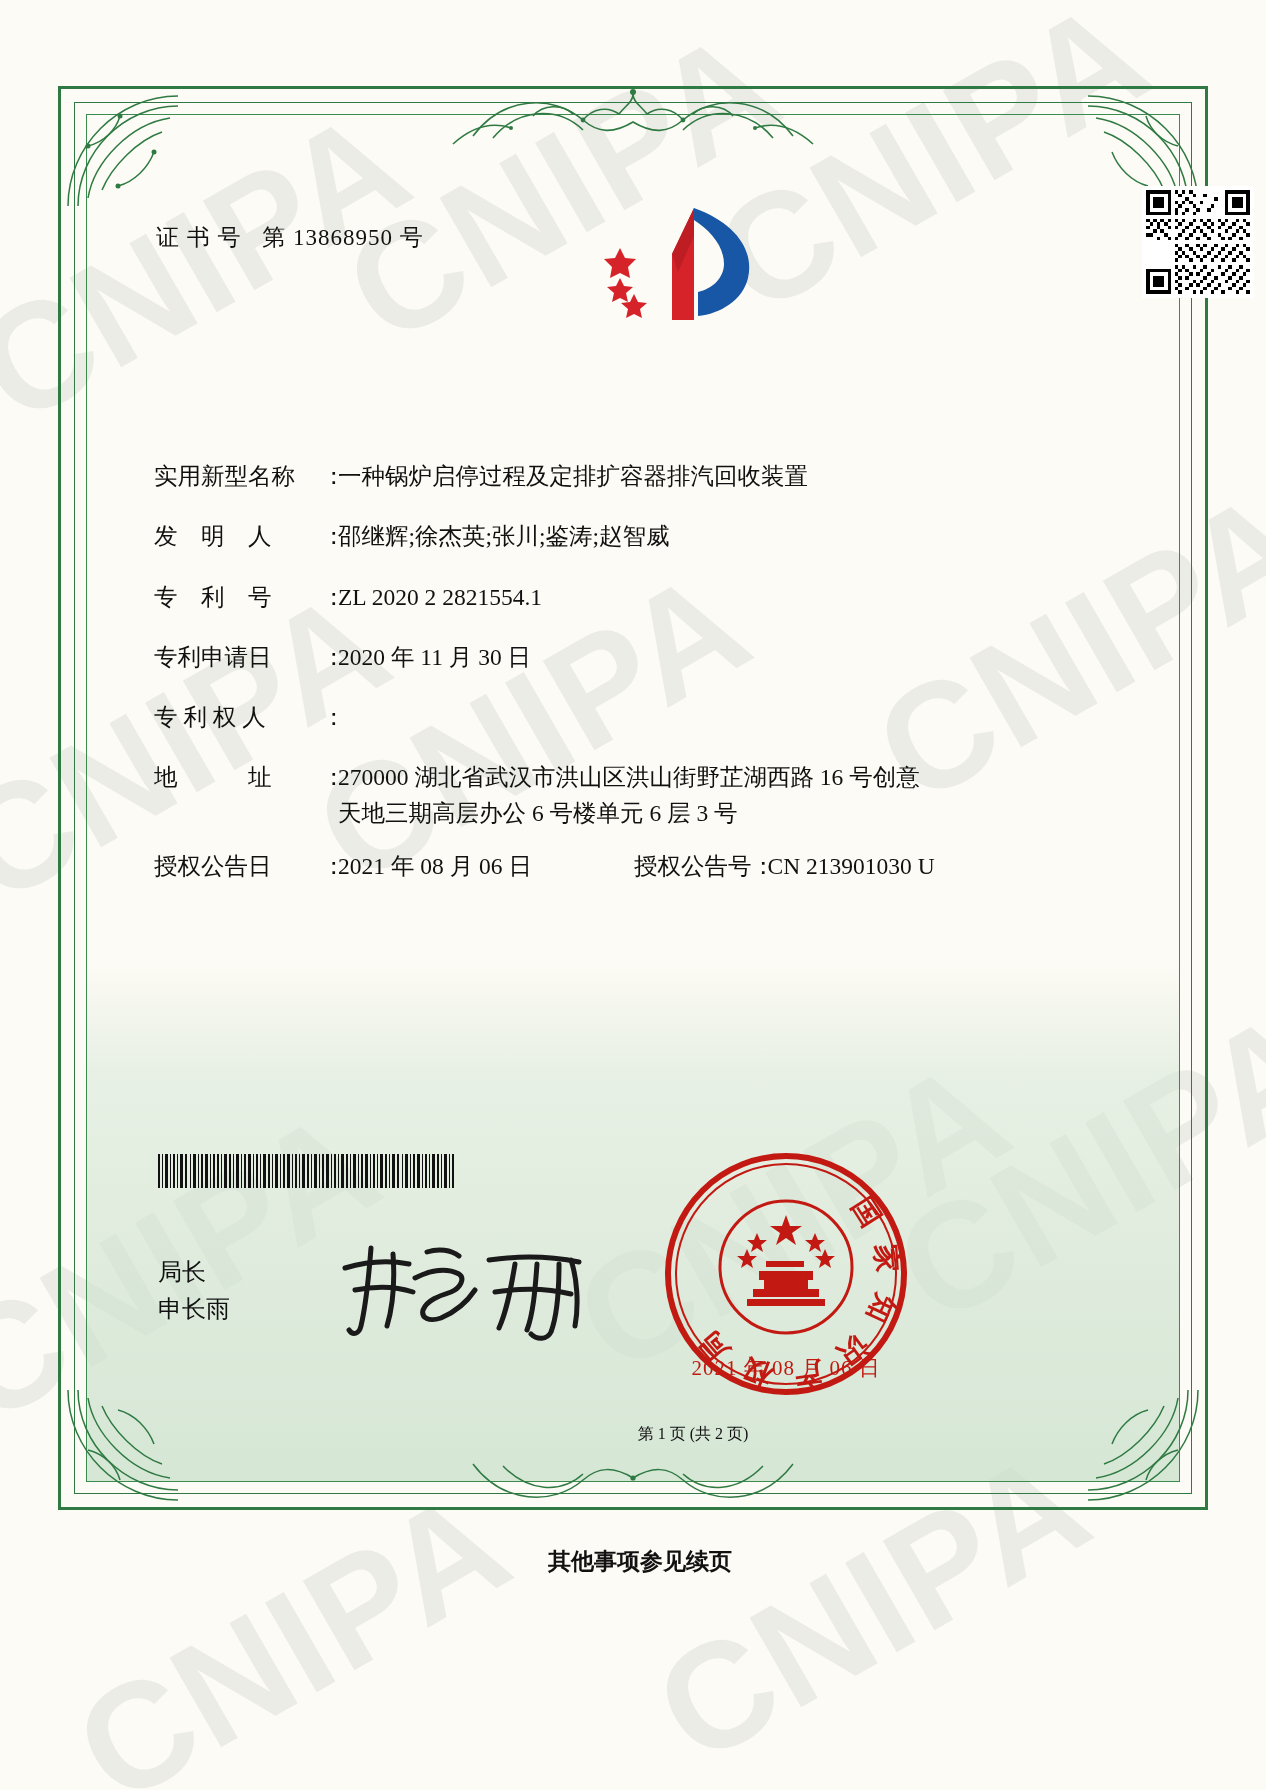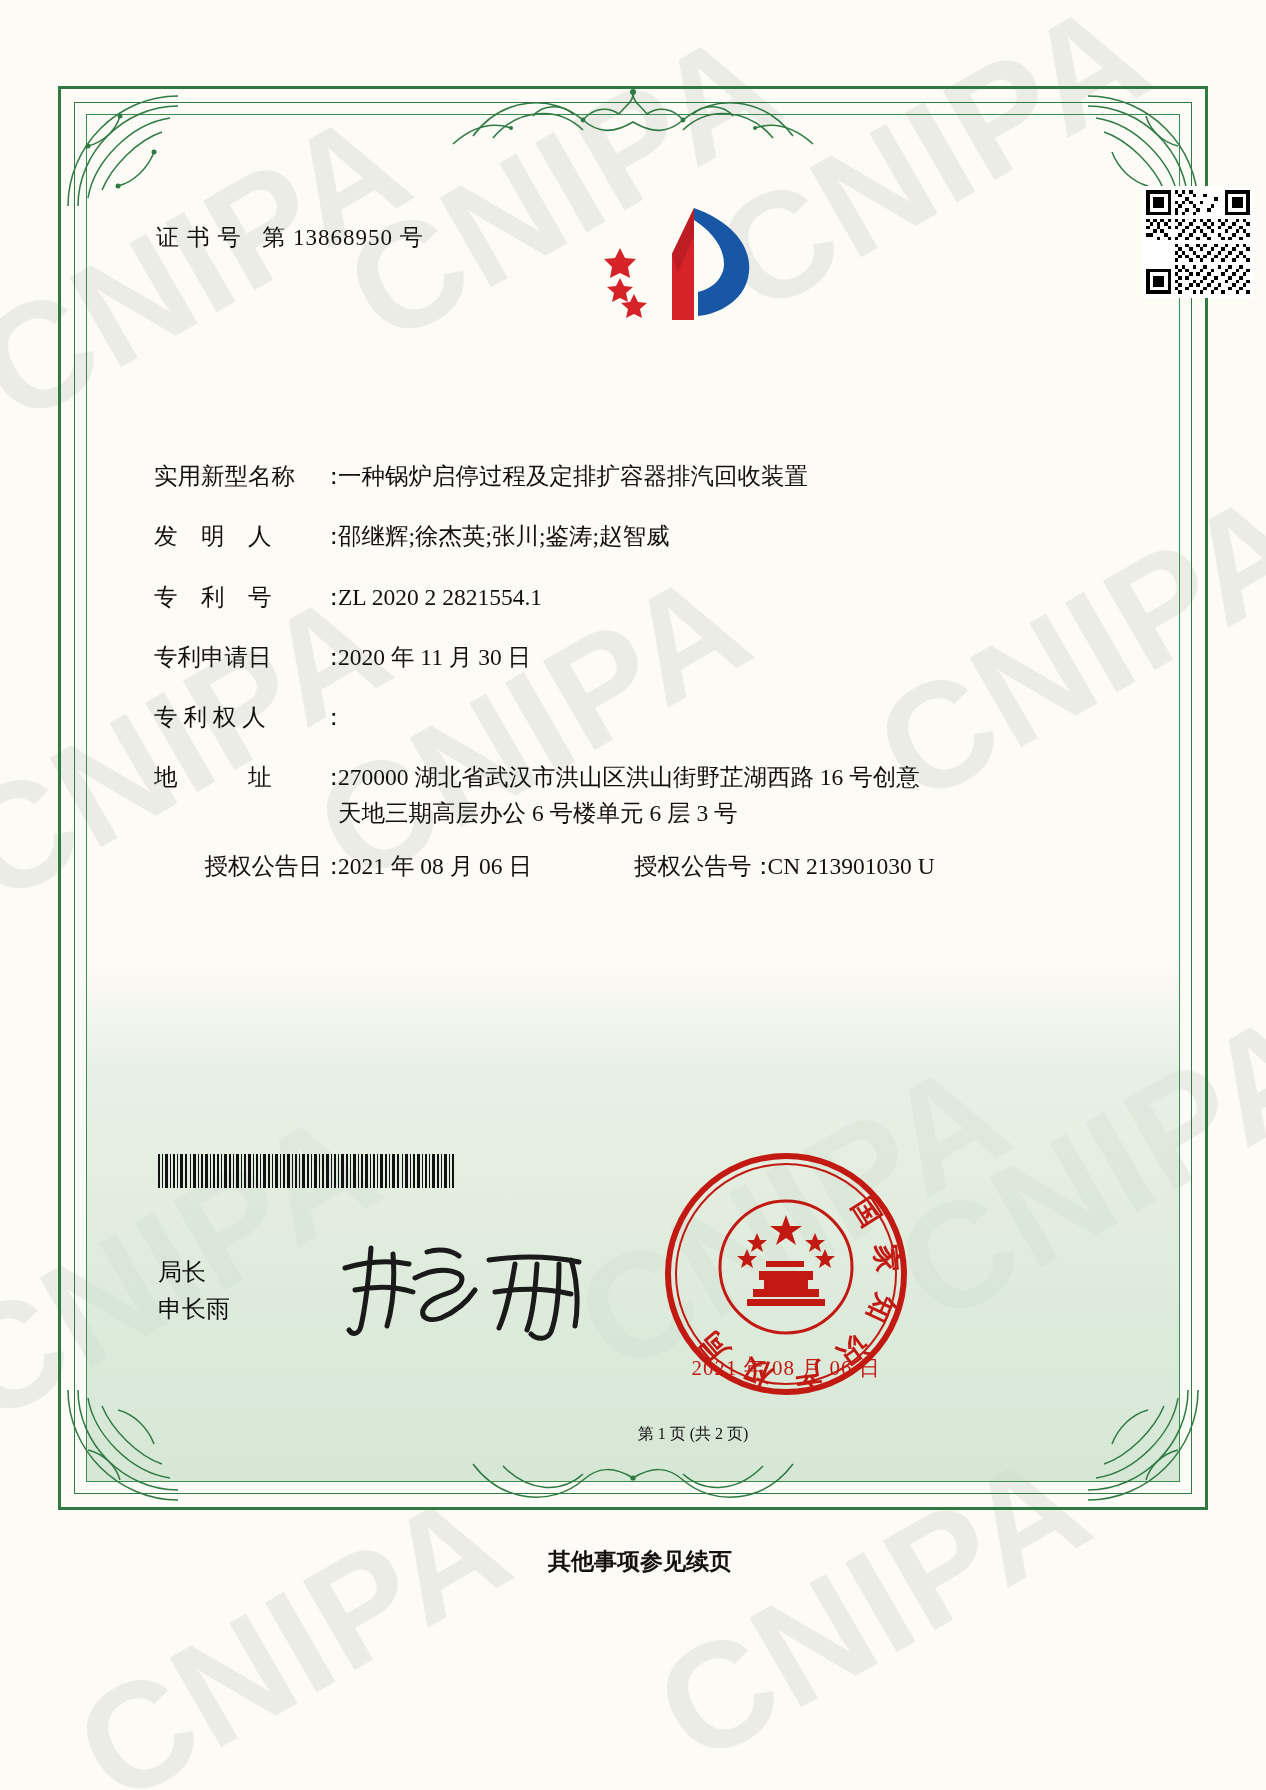--- a/index.html
+++ b/index.html
@@ -155,21 +155,21 @@
     flex: 1 1 auto;
   }
   .f-value .line2 {
     display: block;
   }
 
   .double-row {
     display: flex;
     margin-bottom: 22px;
   }
-  .dr-left { display: flex; width: 480px; text-align: right; }
+  .dr-left { display: flex; width: 480px; }
   .dr-right { display: flex; }
 
   .paragraphs {
     position: absolute;
     left: 68px;
     right: 62px;
     top: 775px;
     font-size: 23.5px;
     color: #111;
     line-height: 1.62;

